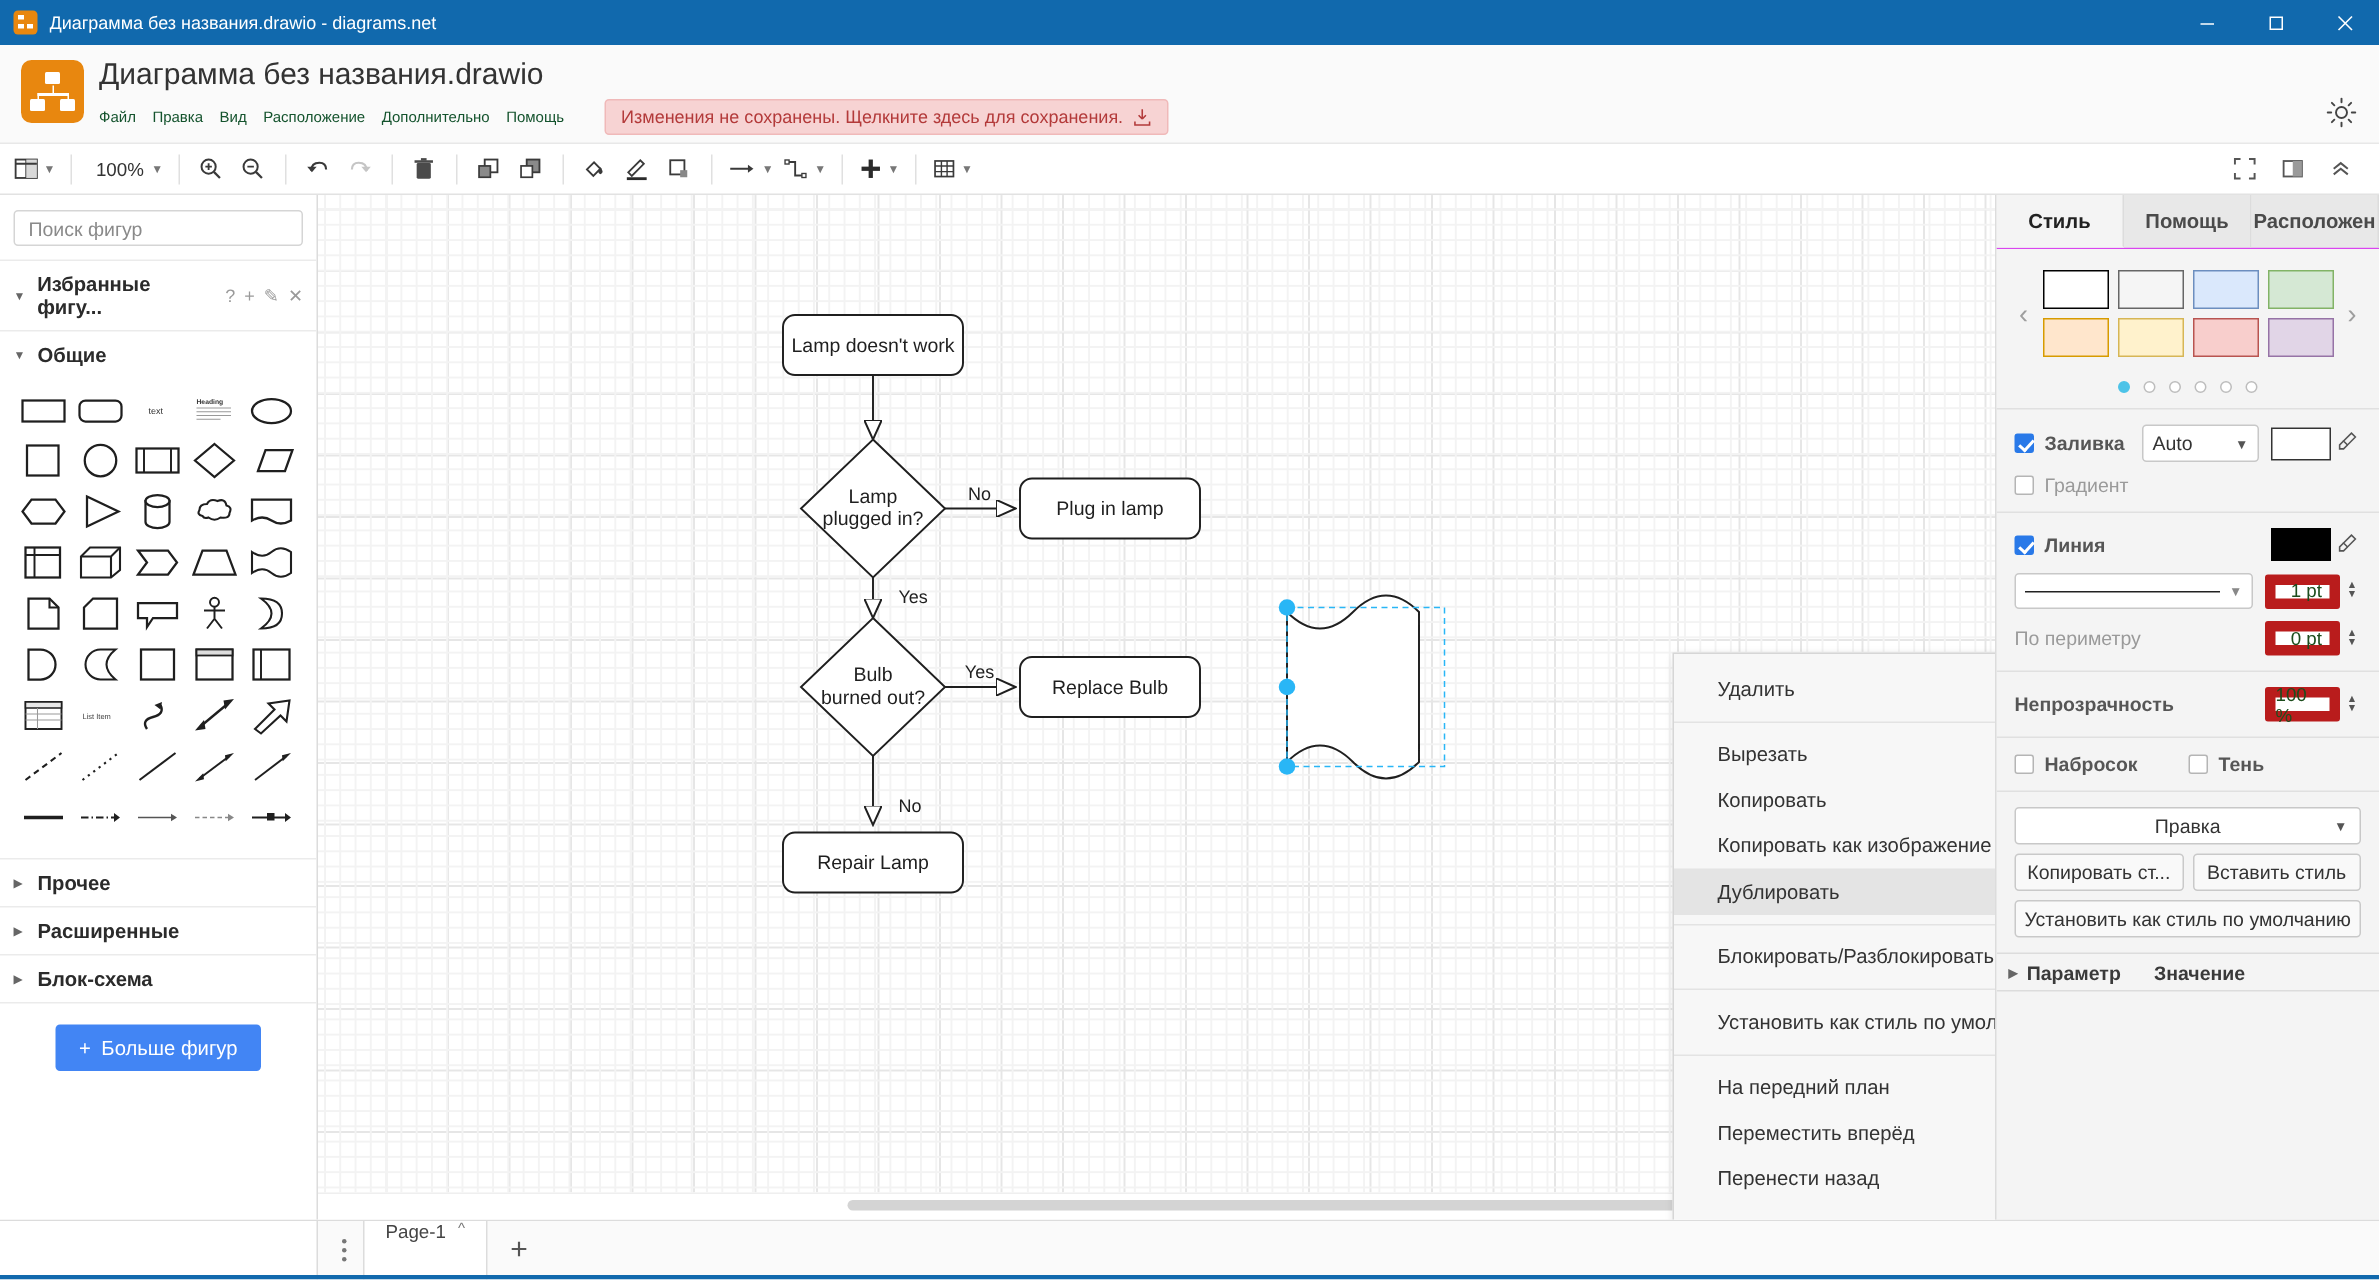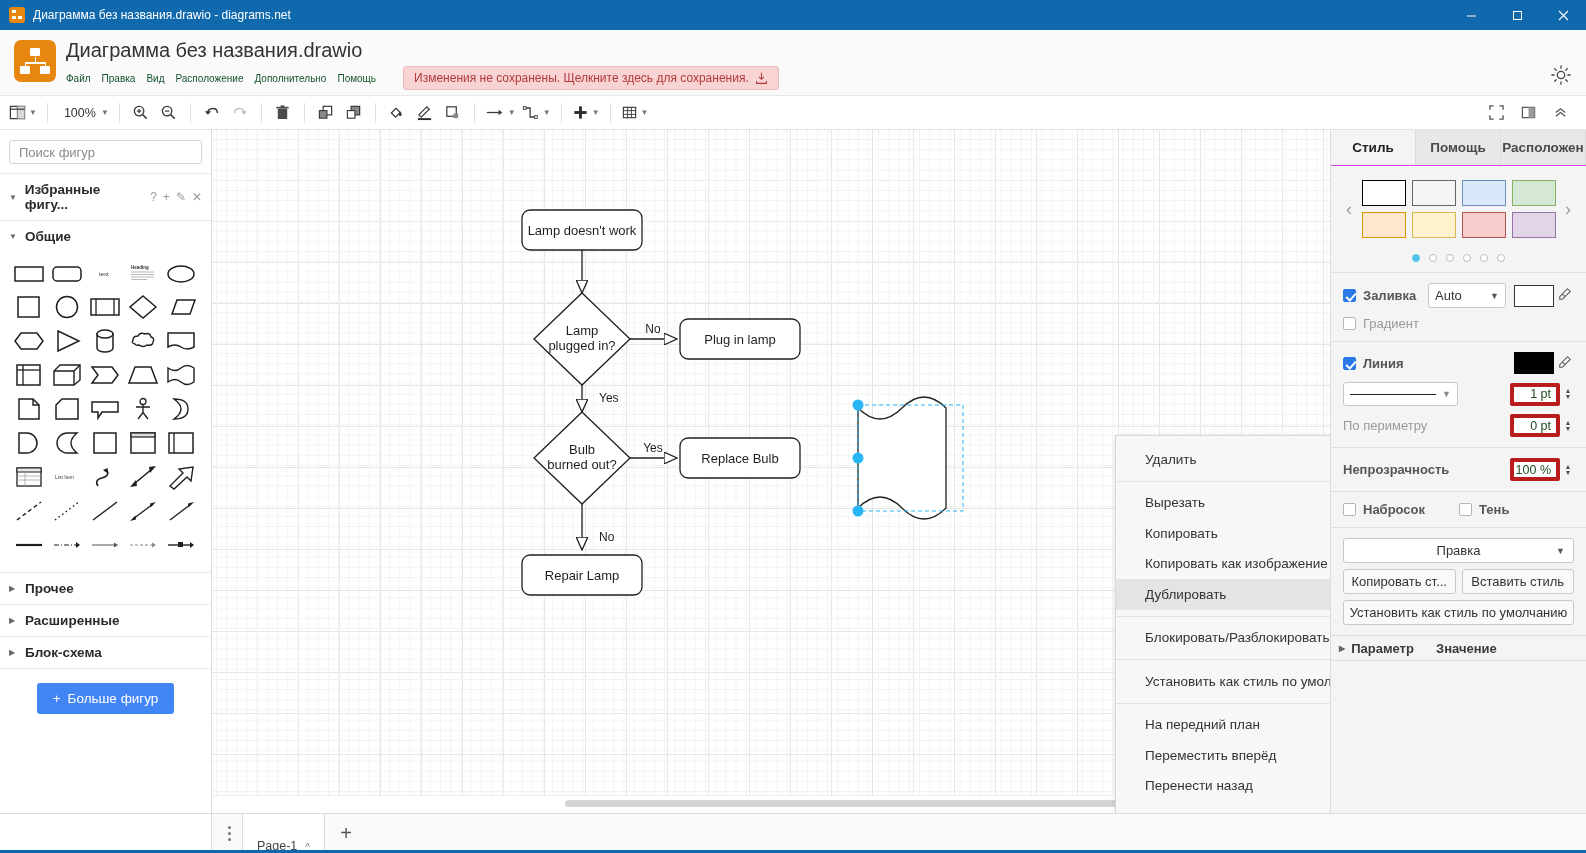--- a/index.html
+++ b/index.html
@@ -194,23 +194,23 @@
     height:25px; min-width:78px; border:1px solid #c8c8c8; background:#fff; border-radius:3px;
     display:flex; align-items:center; padding:0 6px; font-size:13px; color:#333; cursor:pointer;
   }
   .selbox .cv { margin-left:auto; font-size:9px; color:#555; }
   .colorchip {
     width:40px; height:22px; border:1px solid #333; background:#fff; margin-left:8px; cursor:pointer;
   }
   .colorchip.black { background:#000; border-color:#000; }
   .picker { width:16px; margin-left:4px; color:#555; cursor:pointer; }
   .numbox {
-    width:50px; height:23px; border:4px solid #b91c1c; background:#fff; border-radius:2px;
+    width:50px; height:23px; border:7px solid #b91c1c; background:#fff; border-radius:2px;
     display:flex; align-items:center; justify-content:flex-end; padding-right:5px;
-    font-size:12.5px; color:#1d4d1d; cursor:text;margin-left:44px;
+    font-size:12.5px; color:#1d4d1d; cursor:text;
   }
   .spin { width:12px; margin-left:2px; display:flex; flex-direction:column; align-items:center;
           font-size:7px; color:#555; line-height:6px; cursor:pointer;}
   .lineselect {
     flex:1 1 auto; height:24px; border:1px solid #c8c8c8; background:#fff; border-radius:3px;
     display:flex; align-items:center; padding:0 6px; margin-right:8px; cursor:pointer;
   }
   .lineselect .ln { flex:1 1 auto; height:1px; background:#222; }
   .lineselect .cv { font-size:9px; color:#888; margin-left:6px; }
   .wbtn {
@@ -231,21 +231,21 @@
     height:40px; flex:0 0 40px; background:#fafafa; border-top:1px solid #dcdcdc;
     display:flex; align-items:stretch;
   }
   .footer .leftpad { width:212px; flex:0 0 212px; border-right:1px solid #dcdcdc; background:#fff;}
   .pages { display:flex; align-items:center; gap:0; padding-left:4px; }
   .kebab { width:26px; display:flex; flex-direction:column; align-items:center; justify-content:center;
            gap:3px; cursor:pointer; }
   .kebab i { width:3px; height:3px; background:#777; border-radius:50%; display:block; }
   .pagetab {
     height:39px; background:#fff; border-left:1px solid #dcdcdc; border-right:1px solid #dcdcdc;
-    display:flex; align-items:flex-end; gap:8px; padding:0 14px; font-size:12.5px; color:#444; cursor:pointer;
+    display:flex; align-items:flex-start; gap:8px; padding:0 14px; font-size:12.5px; color:#444; cursor:pointer;
   }
   .pagetab .cv { font-size:10px; color:#777; }
   .addpage { width:42px; display:flex; align-items:center; justify-content:center; font-size:20px;
              color:#555; cursor:pointer; }
   .bottomline { position:absolute; left:0; right:0; bottom:0; height:3px; background:#1169ad; }
 </style>
 </head>
 <body>
 
 <div class="app">

